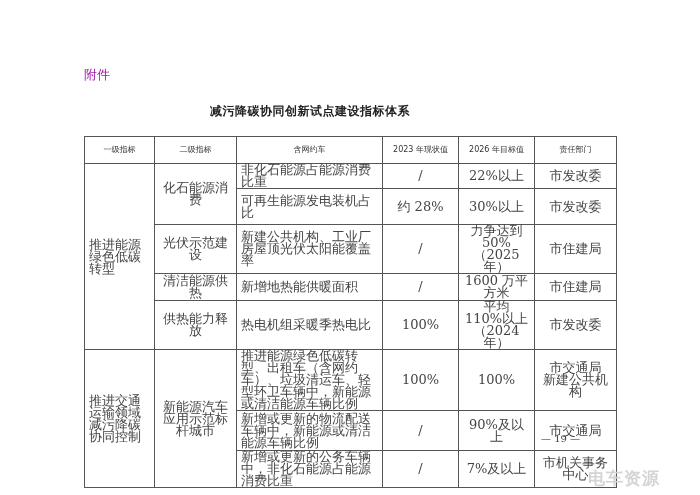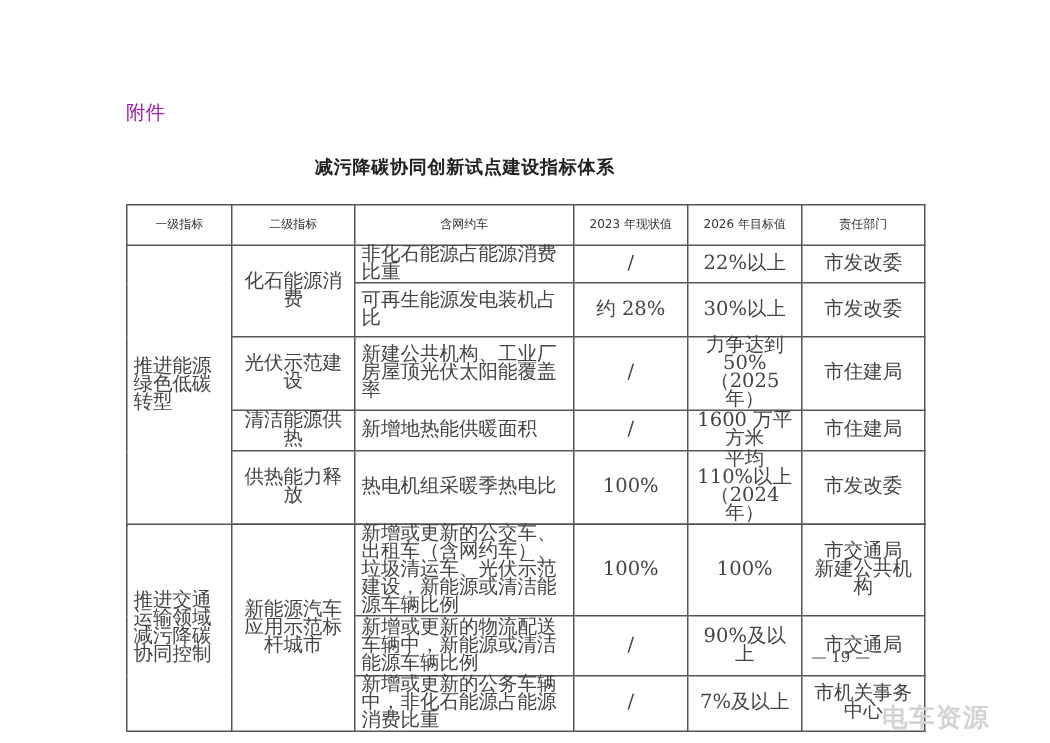--- a/index.html
+++ b/index.html
@@ -79,21 +79,21 @@
       <div>平均 110%以上</div>
       <div>（2024 年）</div>
     </td>
     <td class="c">市发改委</td>
   </tr>
   <tr style="height:0;border:none"></tr>
 
   <tr style="height:46px">
     <td rowspan="3" class="l">推进交通运输领域减污降碳协同控制</td>
     <td rowspan="3" class="c">新能源汽车应用示范标杆城市</td>
-    <td class="l">新增或更新的公交车、出租车（含网约车）、垃圾清运车、光伏示范建设，新能源或清洁能源车辆比例</td>
+    <td class="l">推进能源绿色低碳转型、出租车（含网约车）、垃圾清运车、轻型环卫车辆中，新能源或清洁能源车辆比例</td>
     <td class="c">100%</td>
     <td class="c">100%</td>
     <td class="c">
       <div>市交通局</div>
       <div>新建公共机构</div>
     </td>
   </tr>
   <tr style="height:40px">
     <td class="l">新增或更新的物流配送车辆中，新能源或清洁能源车辆比例</td>
     <td class="c">/</td>

